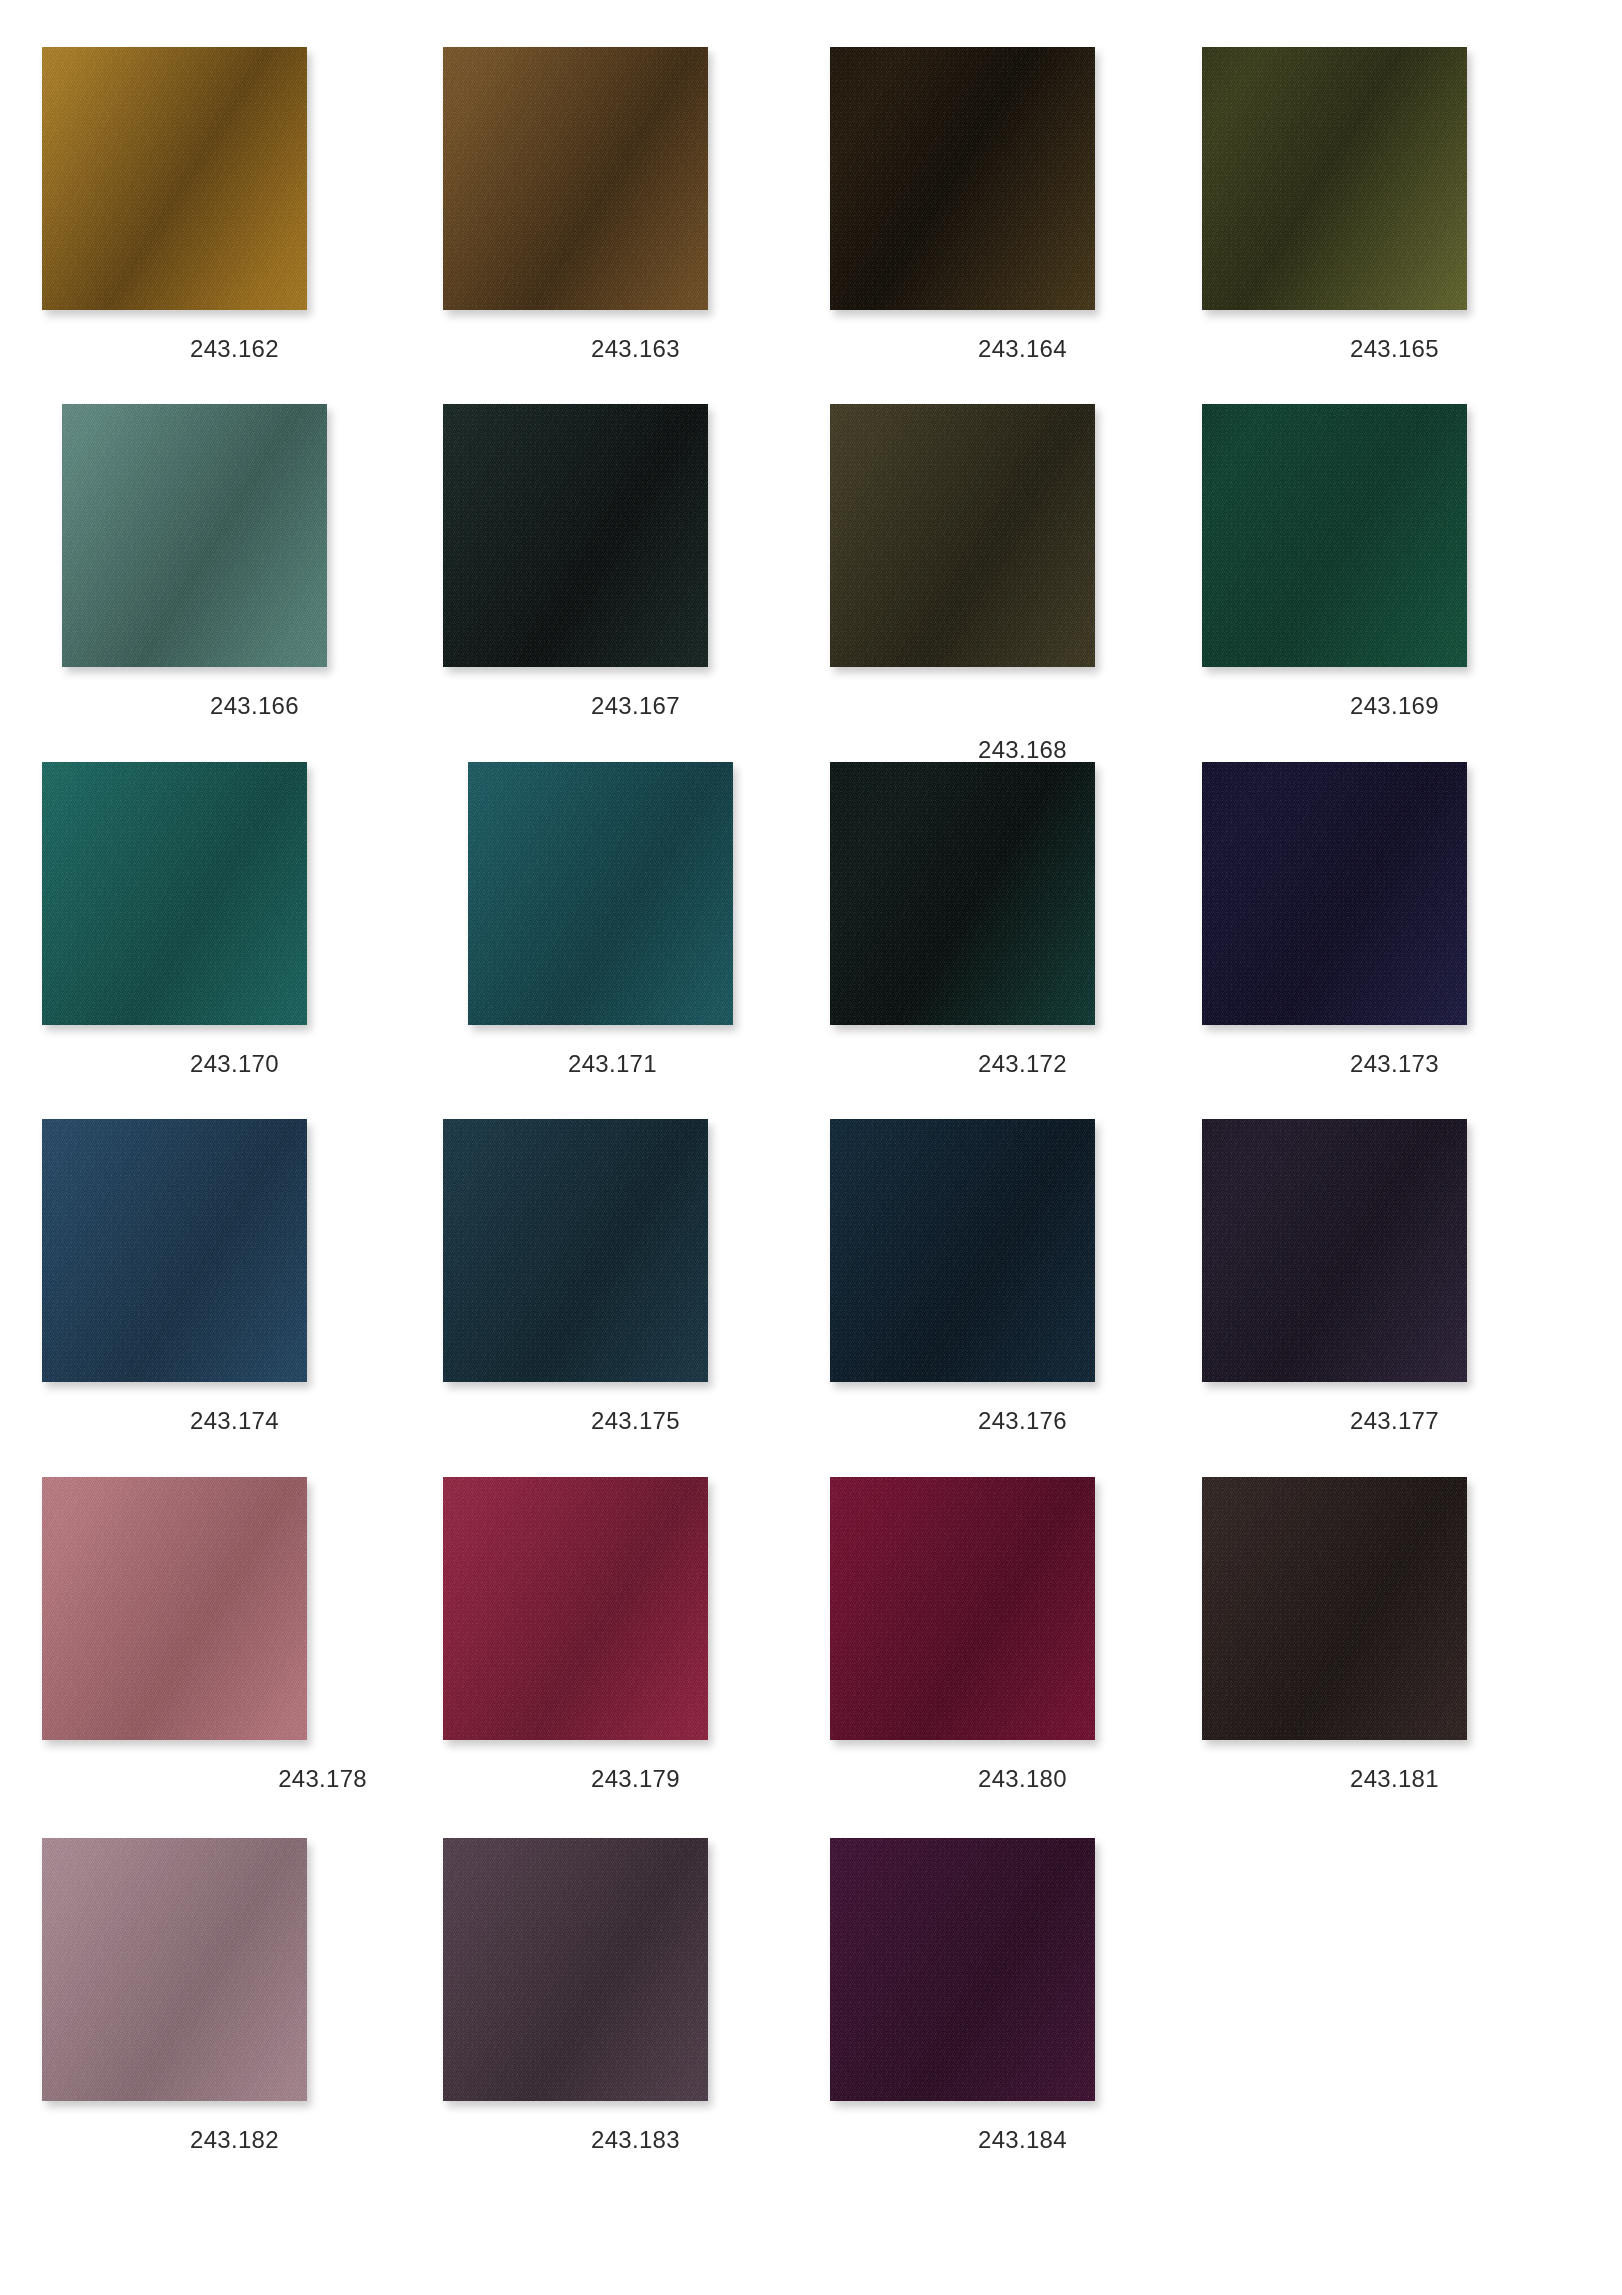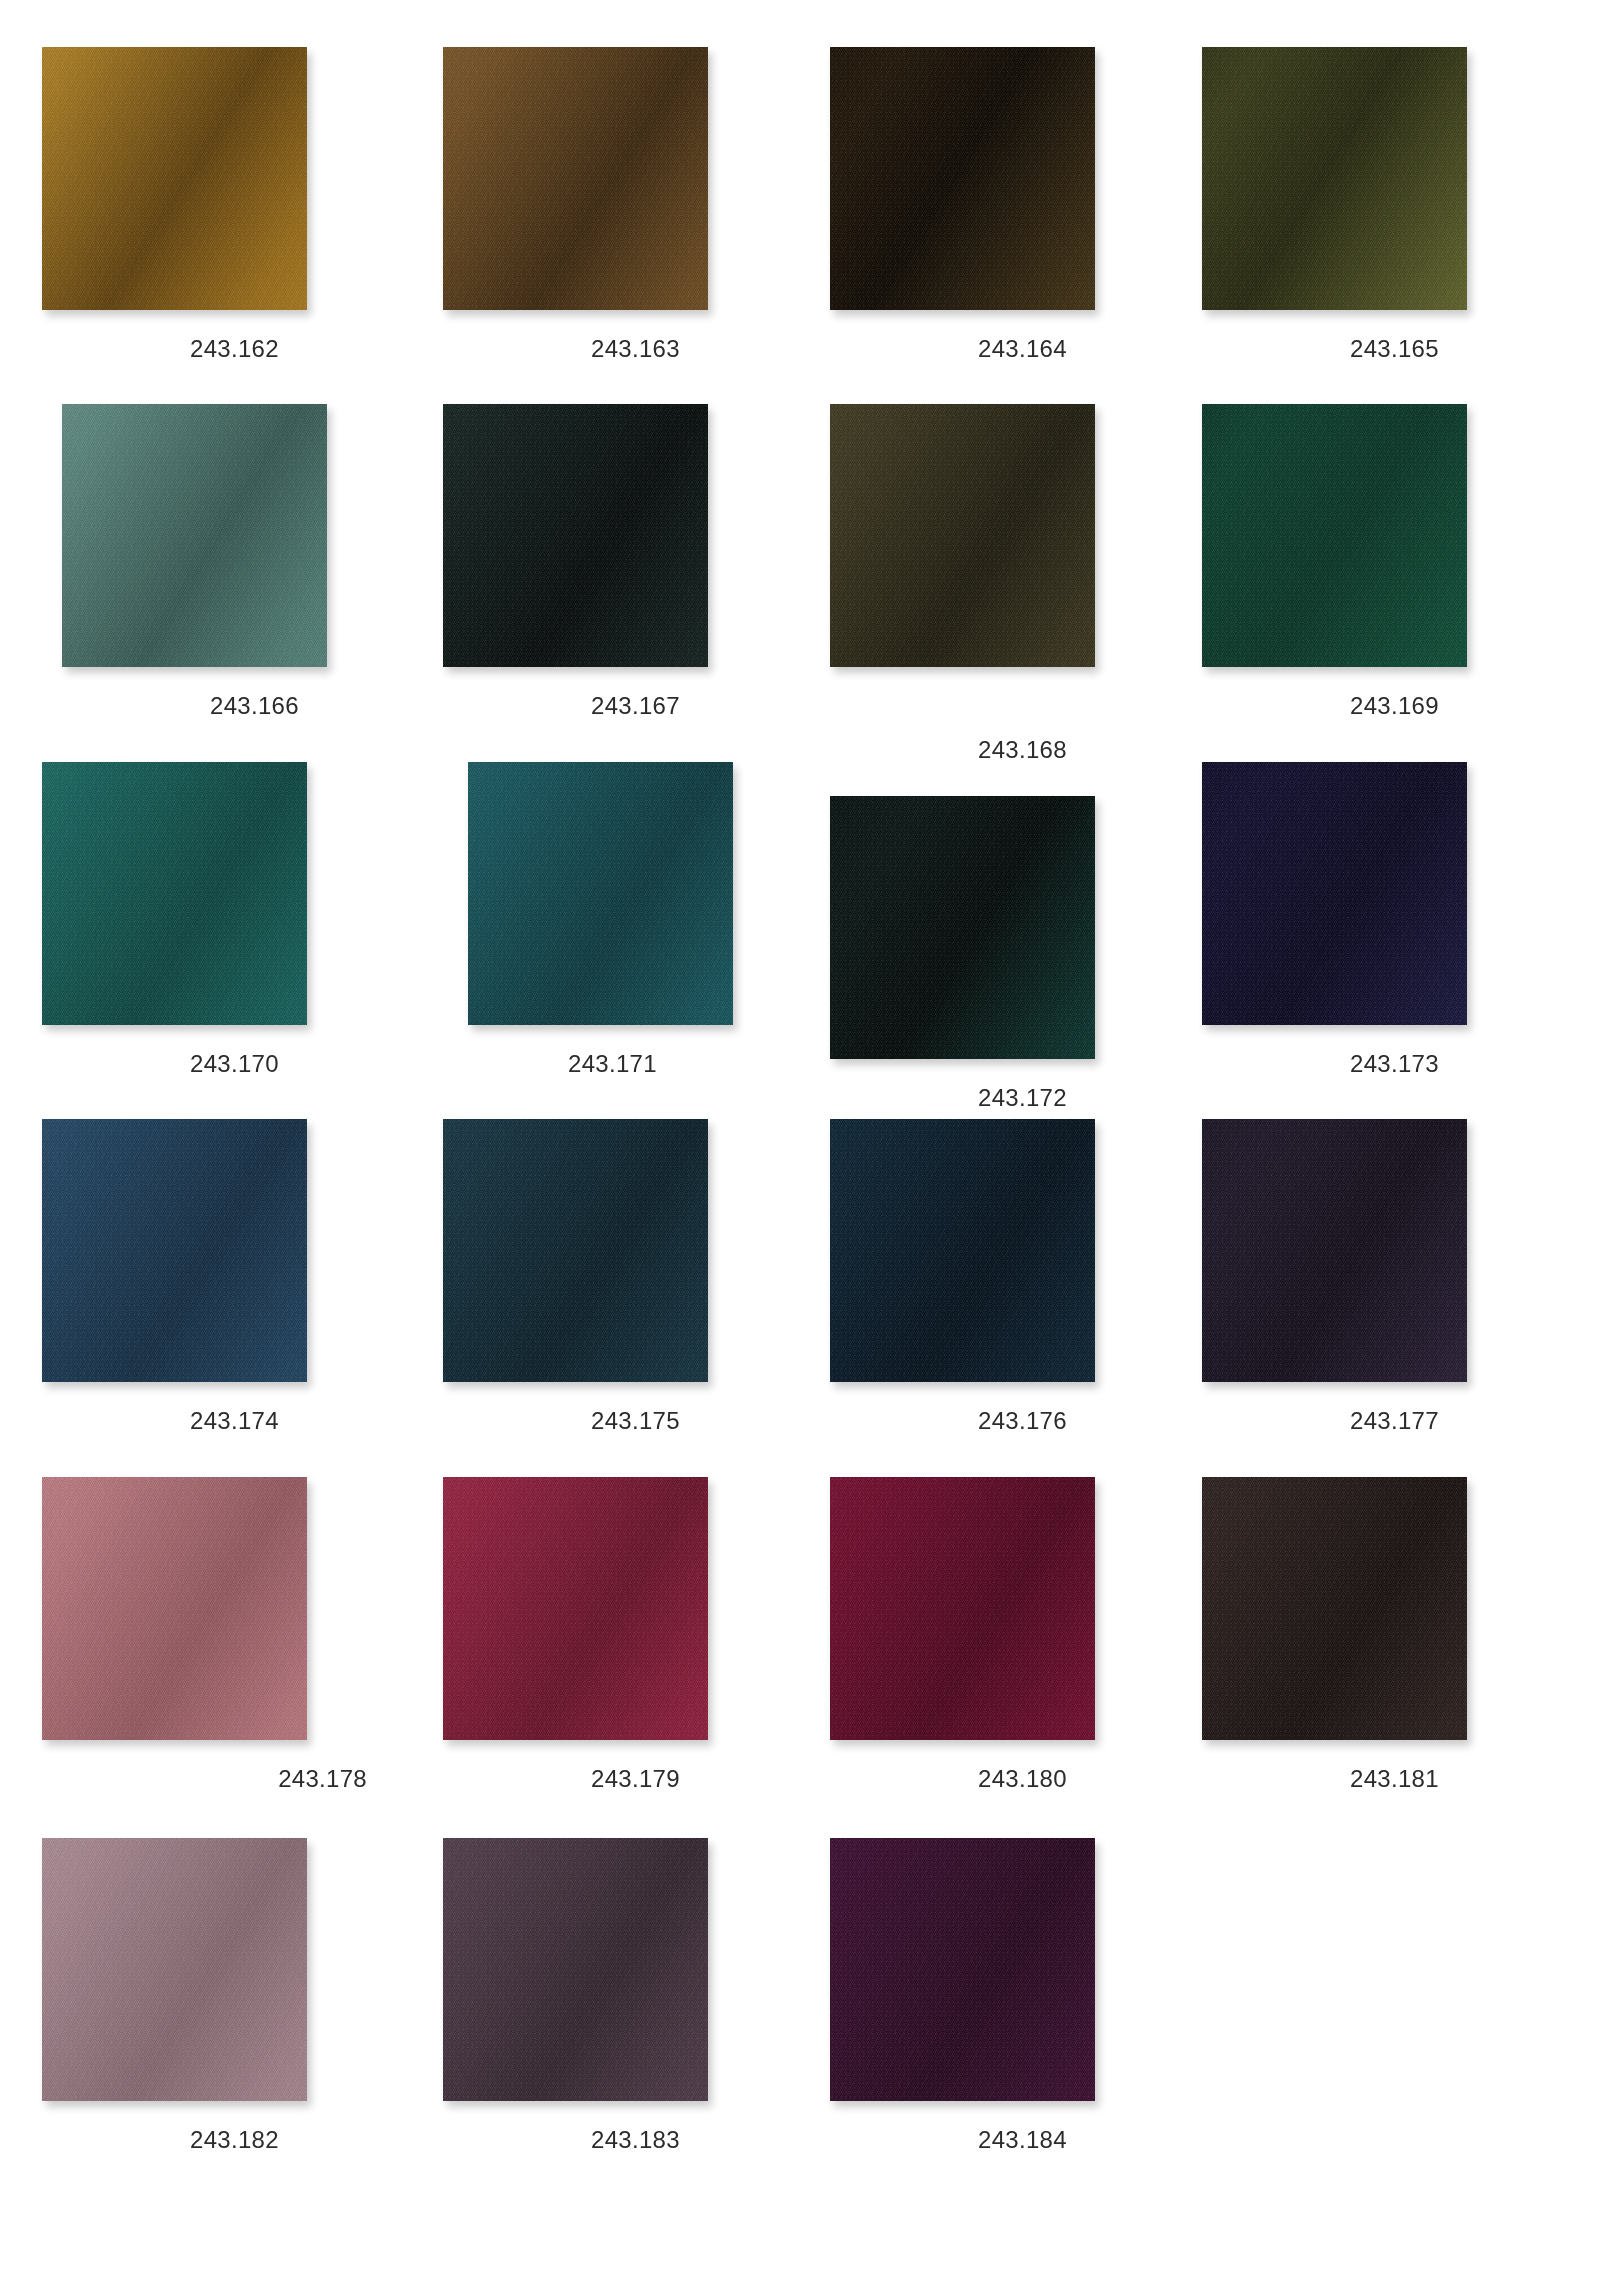--- a/index.html
+++ b/index.html
@@ -237,21 +237,21 @@
         <div class="chip-wrap">
           <div class="chip-shadow"></div>
           <div class="chip" style="background-color: rgb(24, 83, 90);">
             <div class="sheen" style="background-image: linear-gradient(122deg, rgba(74, 150, 160, 0.26) 0%, rgba(30, 100, 108, 0.12) 26%, rgba(2, 22, 26, 0.38) 56%, rgba(20, 84, 92, 0.08) 78%, rgba(66, 146, 156, 0.22) 100%);"></div>
             <div class="grain"></div>
             <div class="speckle"></div>
           </div>
         </div>
         <div class="swatch-label" style="top: 288px; left: 60px;">243.171</div>
       </div>
-      <div class="swatch-cell" style="left: 830px; top: 796px;">
+      <div class="swatch-cell" style="left: 830px; top: 762px;">
         <div class="chip-wrap">
           <div class="chip-shadow"></div>
           <div class="chip" style="background-color: rgb(14, 26, 24);">
             <div class="sheen" style="background-image: linear-gradient(122deg, rgba(4, 8, 8, 0.6) 0%, rgba(10, 22, 20, 0.34) 30%, rgba(0, 0, 0, 0.5) 52%, rgba(14, 118, 104, 0.34) 84%, rgba(22, 148, 128, 0.52) 100%);"></div>
             <div class="grain"></div>
             <div class="speckle"></div>
           </div>
         </div>
         <div class="swatch-label" style="top: 288px; left: 60px;">243.172</div>
       </div>

